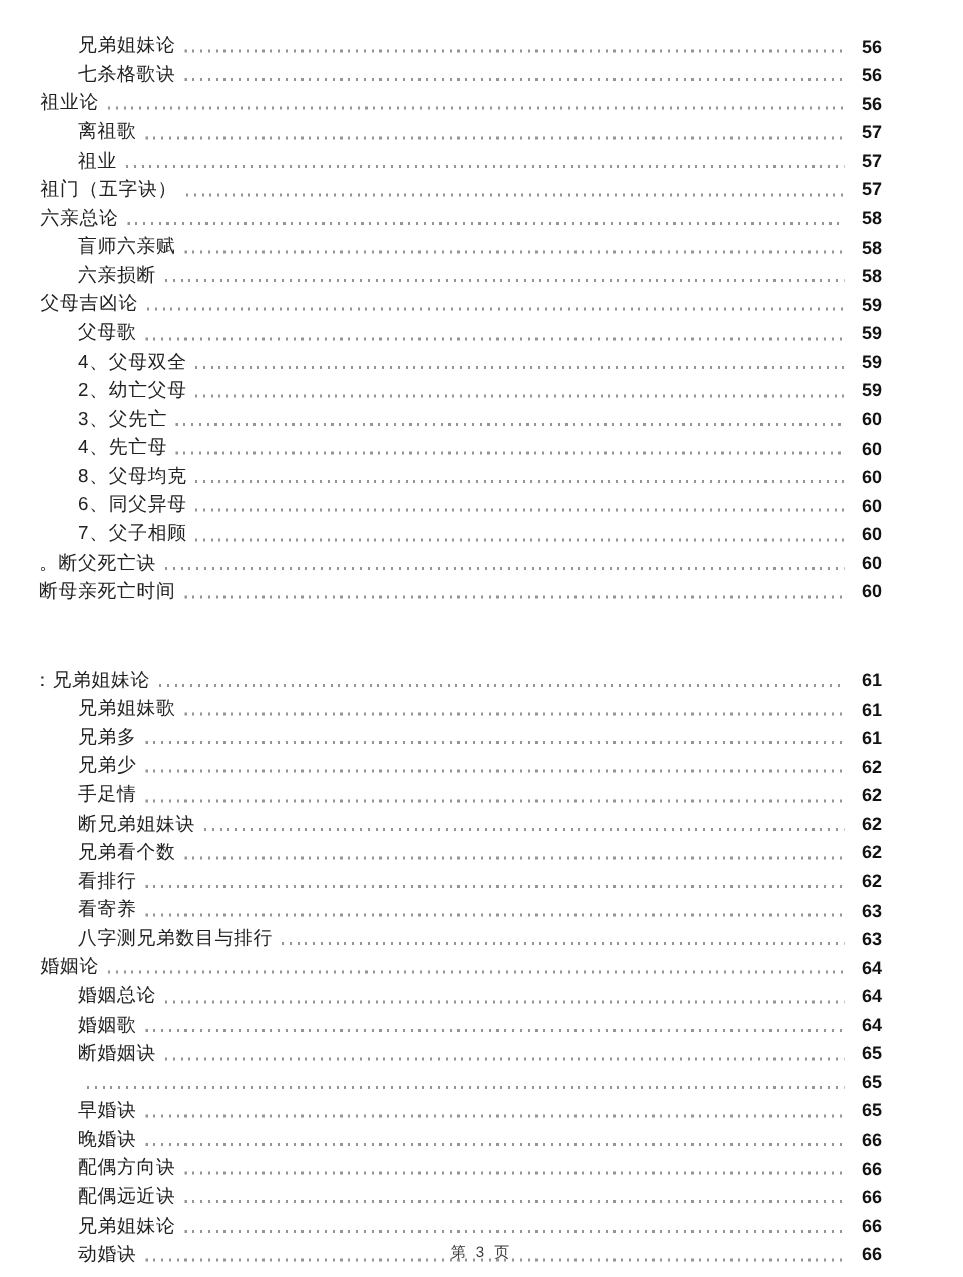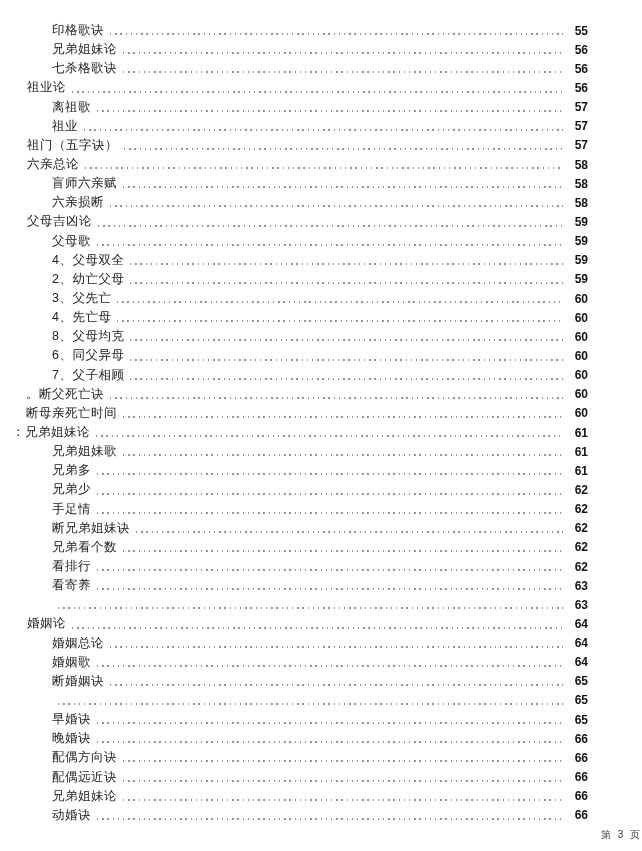--- a/index.html
+++ b/index.html
@@ -22,21 +22,21 @@
     left: 0;
     right: 0;
     padding-right: 54px;
   }
   .row {
     display: flex;
     align-items: center;
     height: 19.15px;
   }
   .lv1  { padding-left: 27px; }
-  .lv1b { padding-left: 12px;  }
+  .lv1b { padding-left: 22px; margin-top: 40px;  }
   .lv2  { padding-left: 52px; }
   .lv2b { padding-left: 26px; }
   .label {
     font-size: 12.5px;
     color: #222222;
     letter-spacing: 0.5px;
     white-space: nowrap;
   }
   .leader {
     flex: 1;
@@ -51,37 +51,32 @@
     color: #121212;
     min-width: 20px;
     text-align: right;
     white-space: nowrap;
   }
   .footer {
     position: absolute;
     left: 0;
     right: 0;
     bottom: 9px;
-    text-align: right;
+    text-align: center;
     font-size: 10px;
     color: #3a3a3a;
     letter-spacing: 2px;
   }
 </style>
 </head>
 <body>
 
 <div class="page">
   <div class="toc" id="toc-list">
       <div class="row lv2">
-        <span class="label">印格歌诀</span>
-        <span class="leader"></span>
-        <span class="pagenum">55</span>
-      </div>
-      <div class="row lv2">
         <span class="label">兄弟姐妹论</span>
         <span class="leader"></span>
         <span class="pagenum">56</span>
       </div>
       <div class="row lv2">
         <span class="label">七杀格歌诀</span>
         <span class="leader"></span>
         <span class="pagenum">56</span>
       </div>
       <div class="row lv1">
@@ -213,20 +208,21 @@
         <span class="label">看排行</span>
         <span class="leader"></span>
         <span class="pagenum">62</span>
       </div>
       <div class="row lv2">
         <span class="label">看寄养</span>
         <span class="leader"></span>
         <span class="pagenum">63</span>
       </div>
       <div class="row lv2">
+        <span class="label">八字测兄弟数目与排行</span>
         <span class="leader"></span>
         <span class="pagenum">63</span>
       </div>
       <div class="row lv1">
         <span class="label">婚姻论</span>
         <span class="leader"></span>
         <span class="pagenum">64</span>
       </div>
       <div class="row lv2">
         <span class="label">婚姻总论</span>

